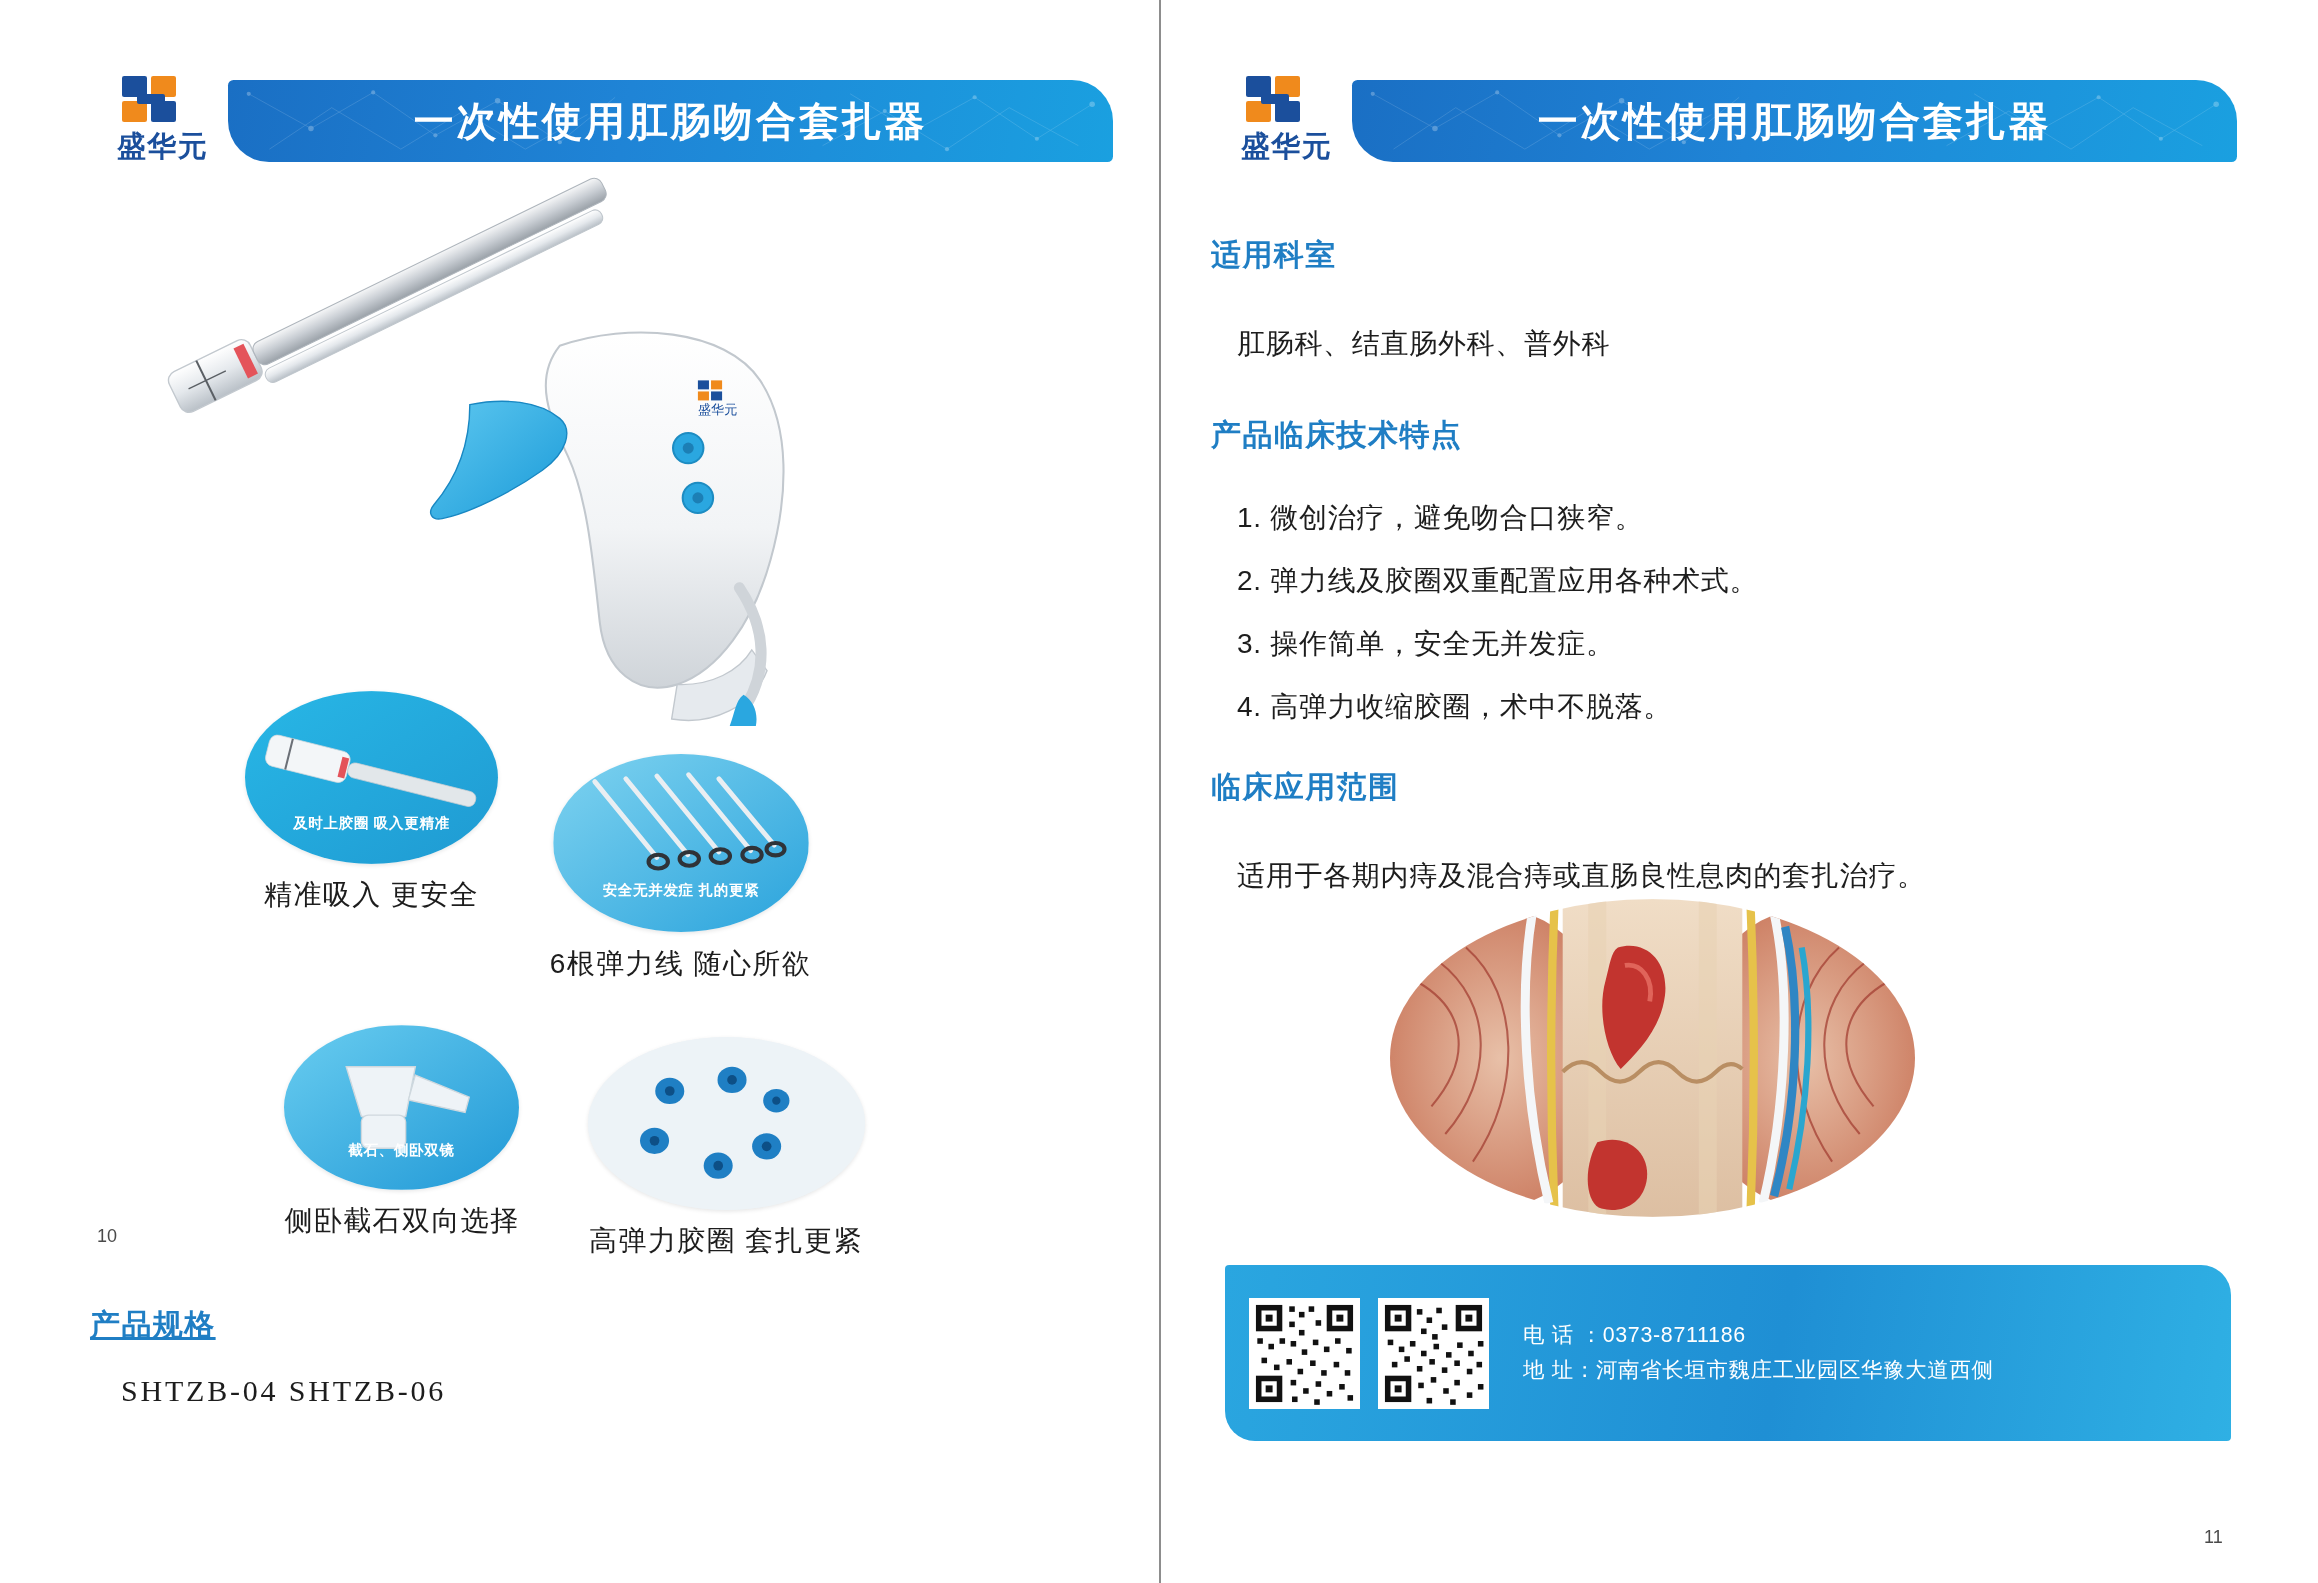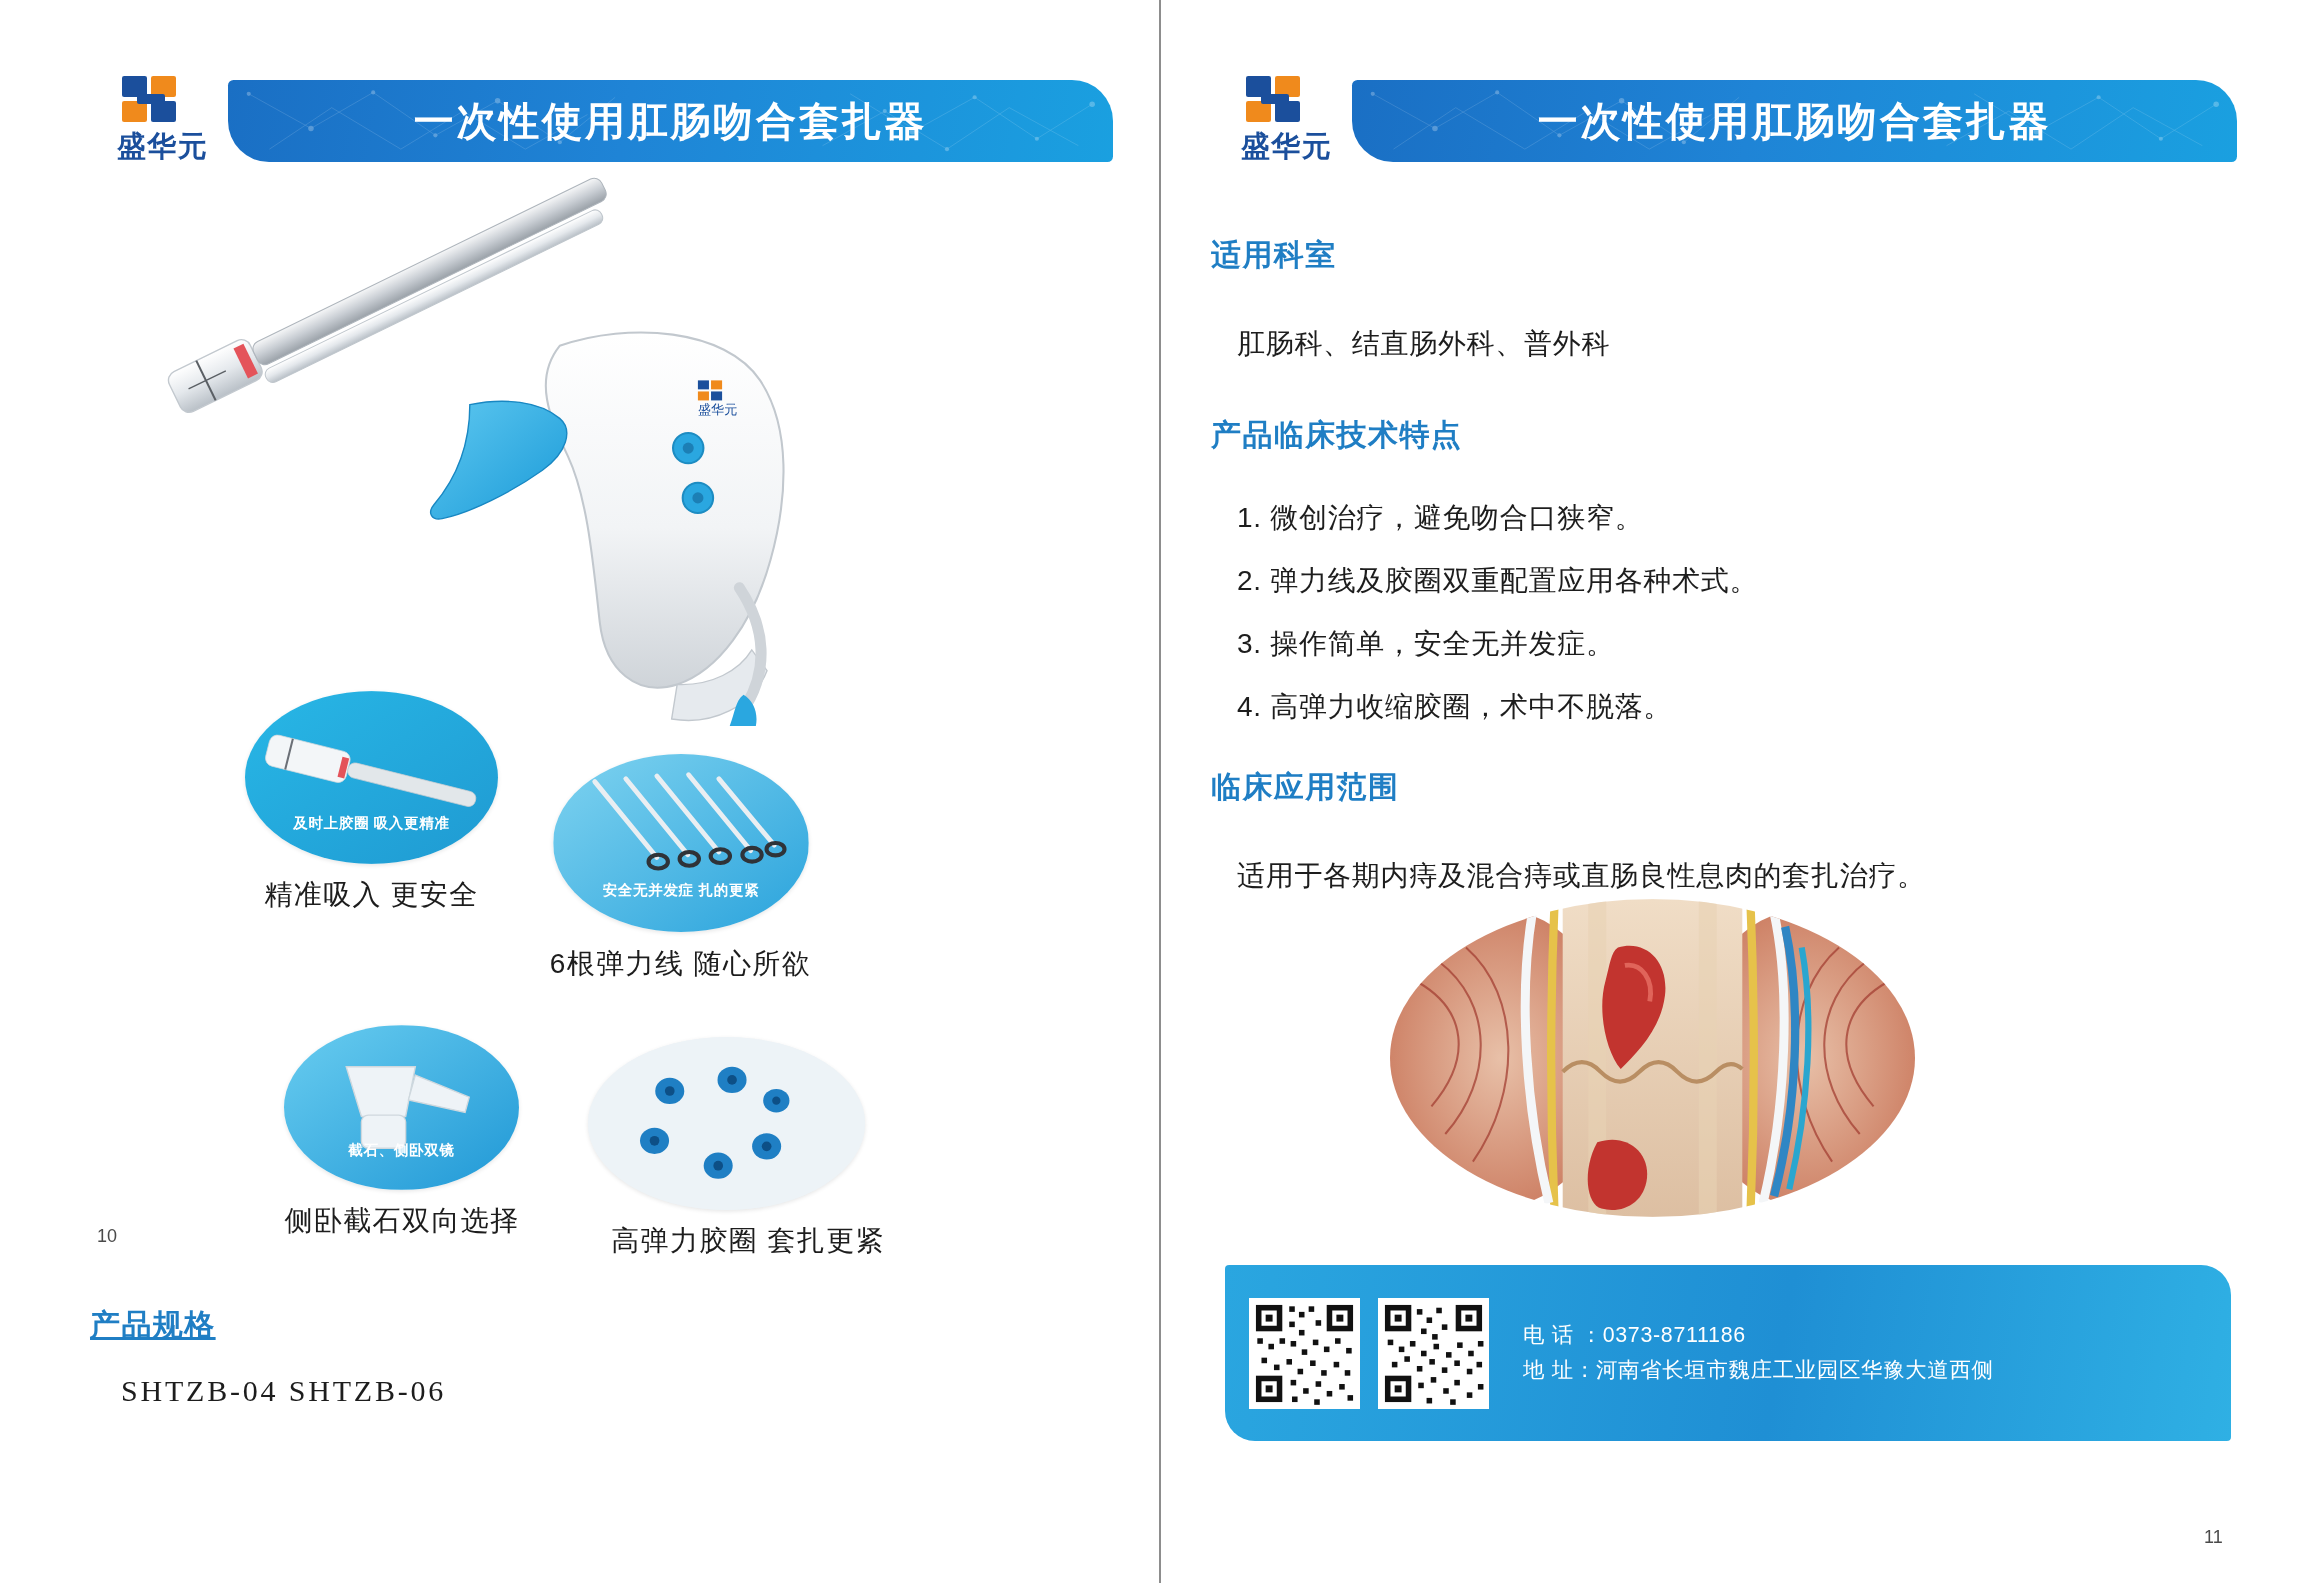--- a/index.html
+++ b/index.html
@@ -323,21 +323,21 @@
           <rect x="19" y="16" width="16" height="13" fill="#1b4f9c"></rect>
           <text x="0" y="48" font-size="19" fill="#1b4f9c" font-family="Liberation Sans">盛华元</text>
         </g>
 
         <path d="M860 600 C900 660 900 720 870 770" fill="none" stroke="#cfd4d9" stroke-width="16" stroke-linecap="round"></path>
         <path d="M866 755 C884 766 890 790 880 812 L846 800 C854 780 854 764 866 755 Z" fill="#2aa7e0"></path>
         <path d="M880 805 L900 840 L862 852 L848 812 Z" fill="#1f9ad2"></path>
       </svg>
     </div>
 
-    <div class="circle-item" style="left:245px; top:691px;font-family:Liberation Serif, serif;">
+    <div class="circle-item" style="left:245px; top:691px;">
       <div class="circle-photo" style="width:253px;height:173px;">
         <svg viewBox="0 0 366 250" width="253" height="173">
           <defs>
             <linearGradient id="bg1" x1="0" y1="0" x2="1" y2="1">
               <stop offset="0%" stop-color="#28b7e6"></stop>
                 <stop offset="100%" stop-color="#1f9ad2"></stop>
             </linearGradient>
           </defs>
           <rect width="366" height="250" fill="url(#bg1)"></rect>
           <g transform="rotate(14 160 110)">
@@ -416,21 +416,21 @@
               <circle cx="96" cy="150" r="7" fill="#0d4f86"></circle>
             <ellipse cx="188" cy="186" rx="21" ry="19" fill="#1f7fc4"></ellipse>
               <circle cx="188" cy="186" r="7" fill="#0d4f86"></circle>
             <ellipse cx="258" cy="158" rx="21" ry="19" fill="#1f7fc4"></ellipse>
               <circle cx="258" cy="158" r="7" fill="#0d4f86"></circle>
             <ellipse cx="272" cy="92" rx="19" ry="17" fill="#1f7fc4"></ellipse>
               <circle cx="272" cy="92" r="6" fill="#0d4f86"></circle>
           </g>
         </svg>
       </div>
-      <div class="cap" style="left:-21px; top:185px; width:318px;text-align:right;">高弹力胶圈  套扎更紧</div>
+      <div class="cap" style="left:-21px; top:185px; width:318px;">高弹力胶圈  套扎更紧</div>
     </div>
 
     <div class="sect-title" style="left:90px; top:1305px;">产品规格</div>
     <div class="spec-value" style="left:121px; top:1374px;">SHTZB-04   SHTZB-06</div>
 
     <div class="pagenum" style="left:97px;">10</div>
   </div>
 
   <div class="page">
 

